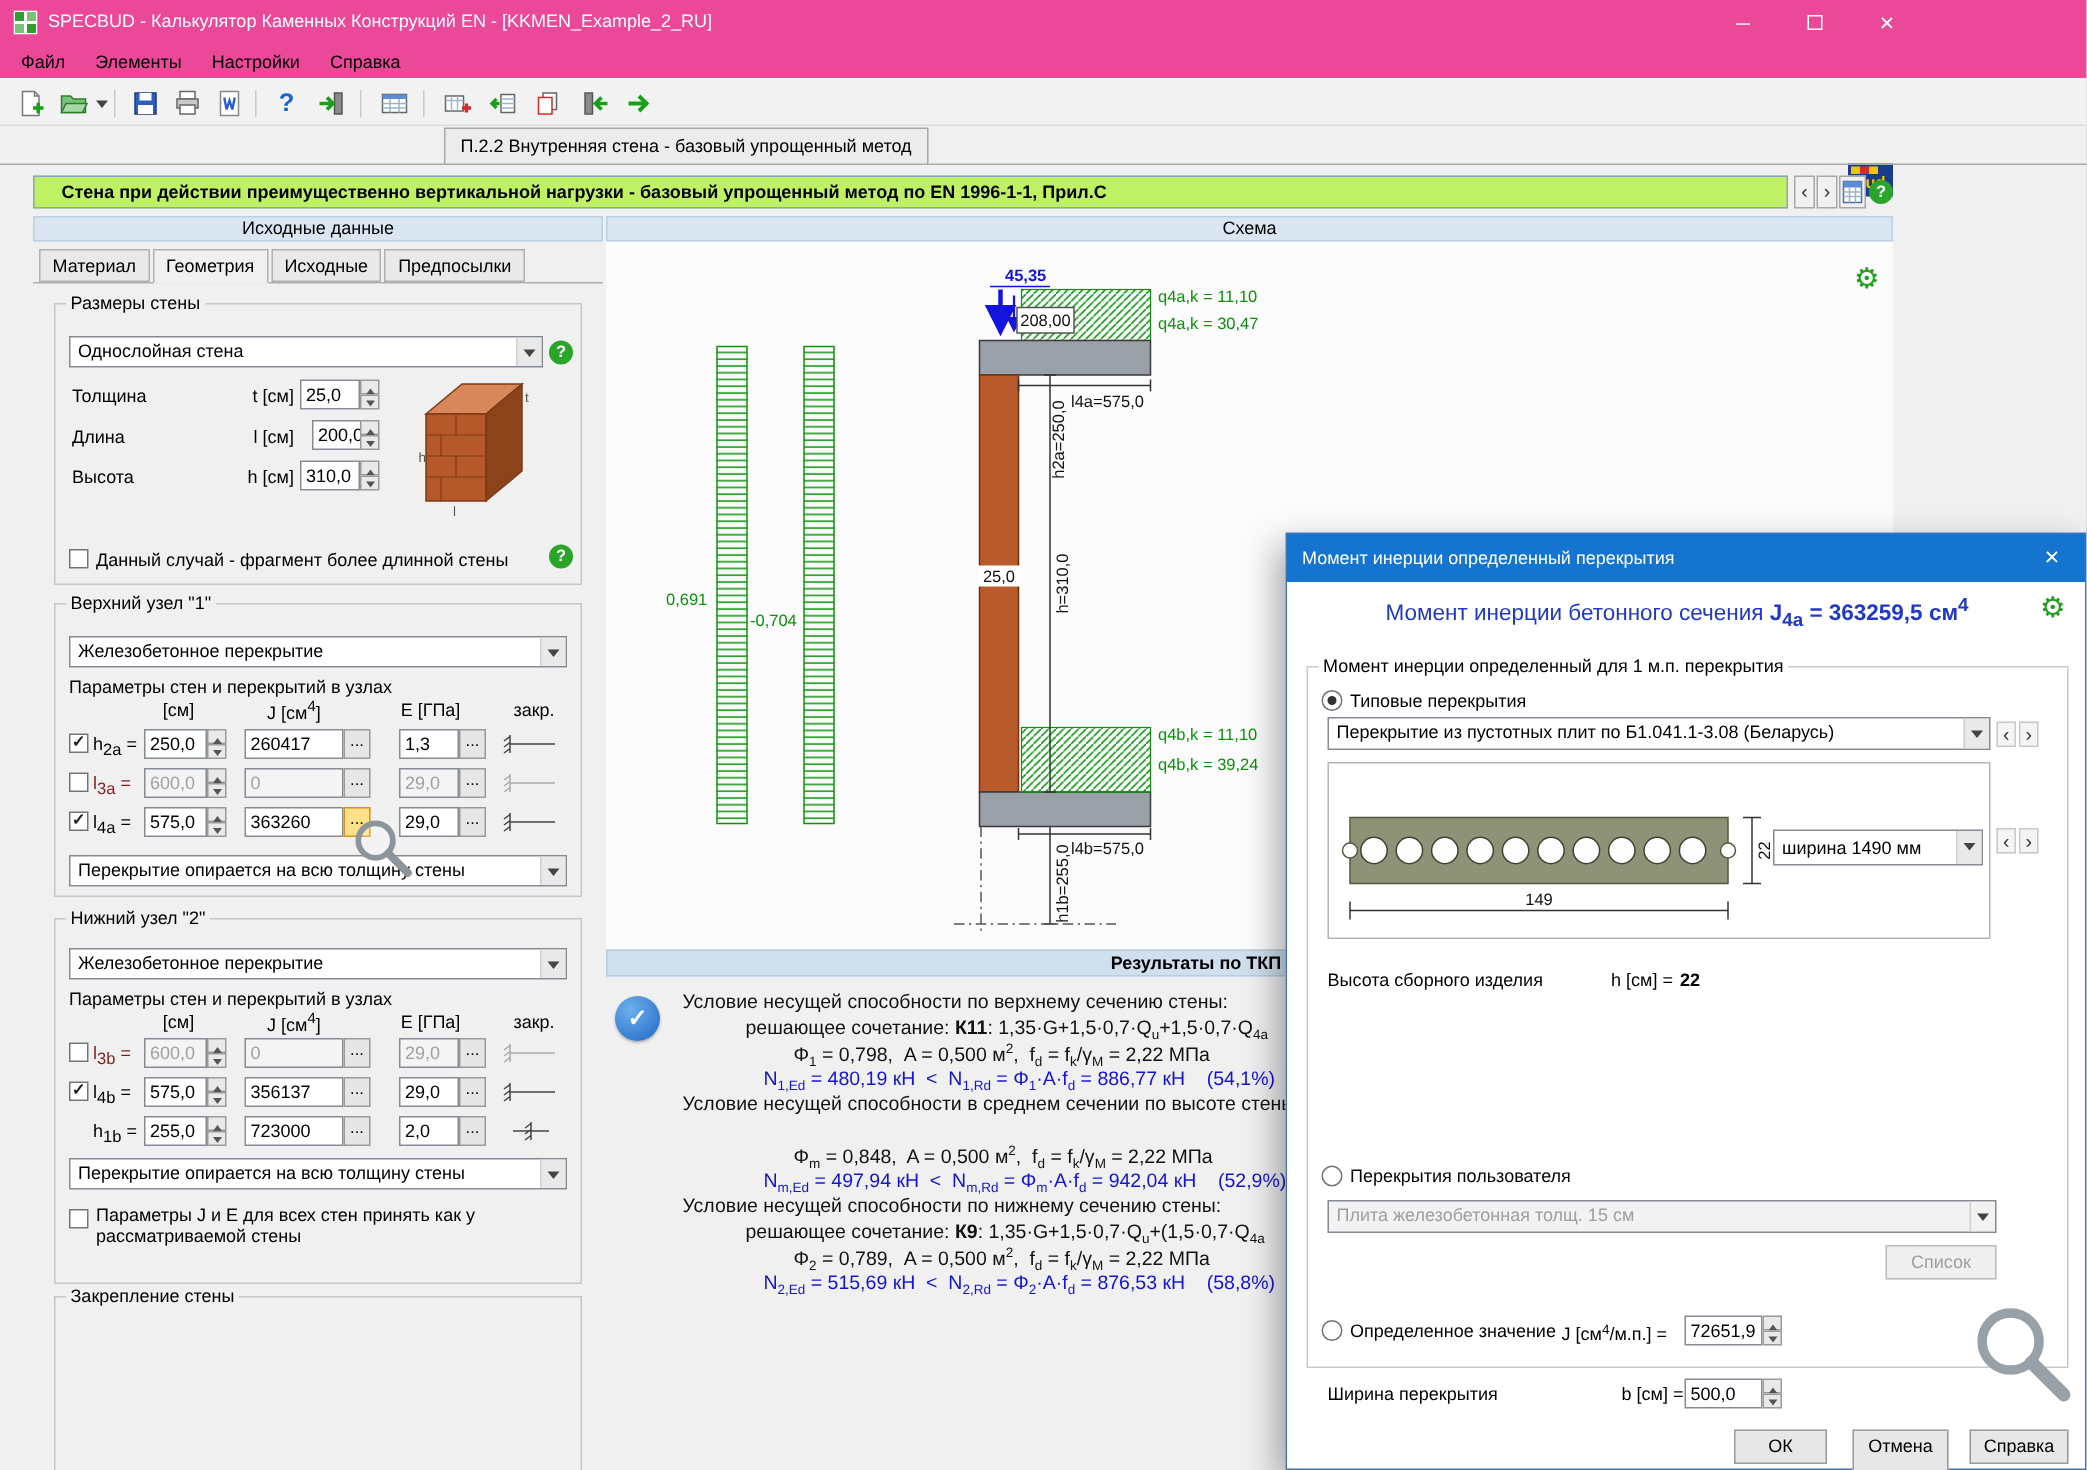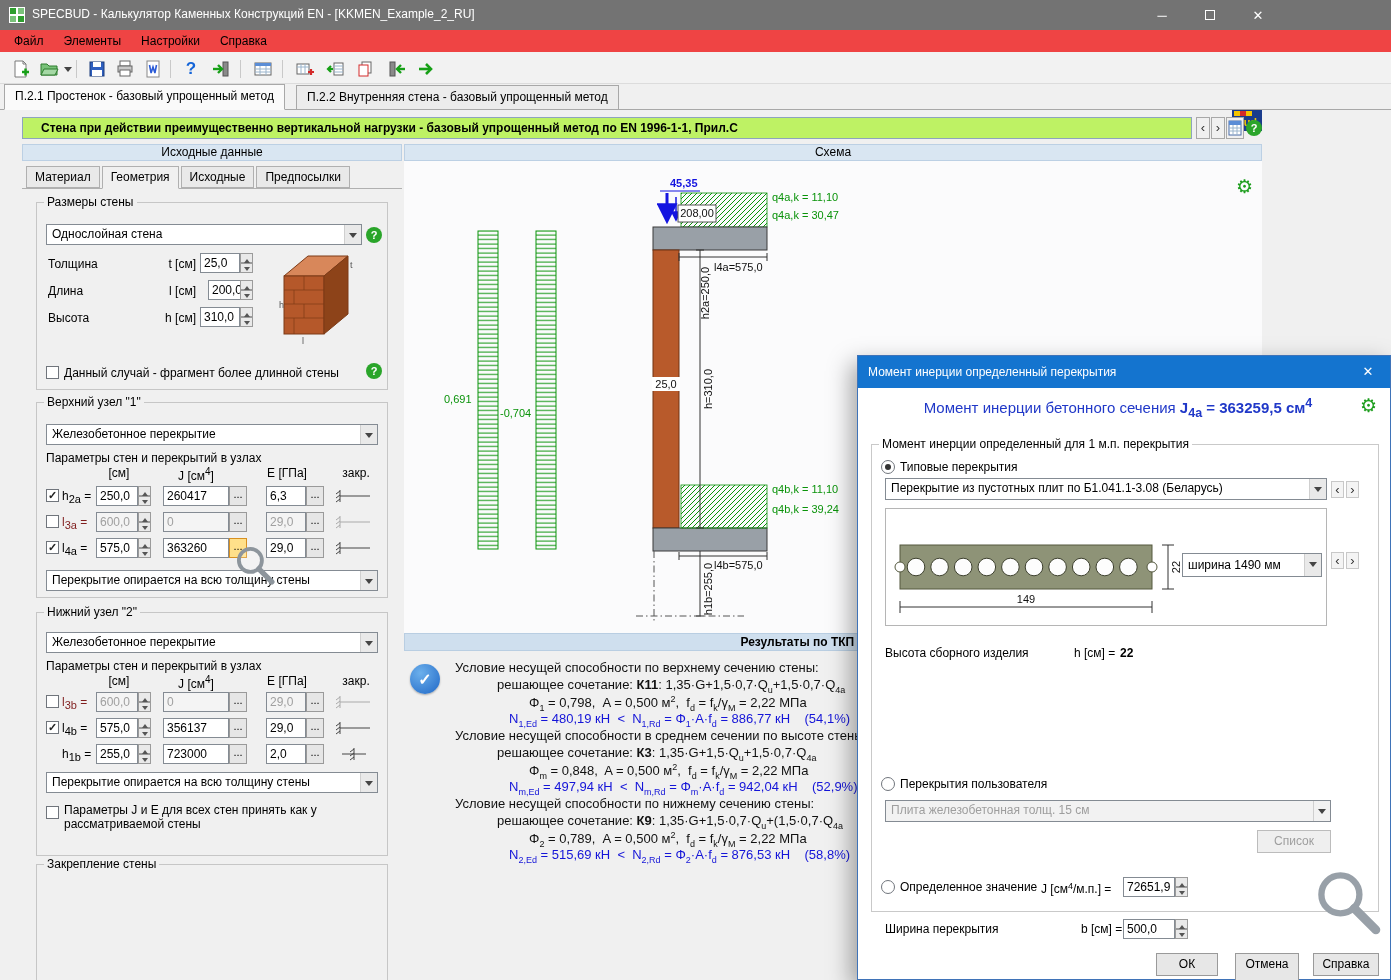--- a/index.html
+++ b/index.html
@@ -1,27 +1,27 @@
 <!DOCTYPE html>
 <html><head>
 <meta charset="utf-8">
 <style>
 *{margin:0;padding:0;box-sizing:border-box}
 body{font-family:"Liberation Sans",sans-serif;font-size:12px;color:#000;background:#9aa0a6}
 #win{position:relative;width:1391px;height:980px;background:#f0f0f0;overflow:hidden}
 .tx sub,.lbl sub{font-size:11px;vertical-align:-3px}
 .tx sup,.lbl sup{font-size:9px;vertical-align:4px}
 
-.titlebar{position:absolute;left:0;top:0;width:1391px;height:30px;background:#737373;color:#fff}
+.titlebar{position:absolute;left:0;top:0;width:1391px;height:30px;background:#ec4899;color:#fff}
 .titlebar .ttl{position:absolute;left:32px;top:7px;font-size:12px}
 .appicon{position:absolute;left:9px;top:7px;width:16px;height:16px}
 .wbtn{position:absolute;top:0;width:48px;height:30px;color:#fff;display:flex;align-items:center;justify-content:center;font-size:13px}
 .maxbox{width:10px;height:10px;border:1px solid #fff;display:inline-block}
 
-.menubar{position:absolute;left:0;top:30px;width:1391px;height:22px;background:#ef4444;display:flex;align-items:center;padding-left:4px}
+.menubar{position:absolute;left:0;top:30px;width:1391px;height:22px;background:#ec4899;display:flex;align-items:center;padding-left:4px}
 .menuitem{padding:0 10px;height:22px;line-height:22px}
 
 .toolbar{position:absolute;left:0;top:52px;width:1391px;height:32px;background:#f2f2f2;border-bottom:1px solid #dcdcdc}
 .tbtn{position:absolute;top:4px;width:26px;height:26px;display:flex;align-items:center;justify-content:center}
 .tsep{position:absolute;top:8px;width:1px;height:18px;background:#c9c9c9}
 .caret{position:absolute;top:15px;width:0;height:0;border:4px solid transparent;border-top:5px solid #444}
 .qmark{color:#1565d8;font-weight:bold;font-size:17px}
 .logo{position:absolute;left:1232px;top:57px;width:30px;height:22px;background:#1a3c8c;color:#f3c400;font-weight:bold;font-size:11px;text-align:center;line-height:26px}
 .logo::before{content:"";position:absolute;left:2px;top:2px;width:18px;height:5px;background:linear-gradient(90deg,#f3c400 0 6px,#d42a2a 6px 12px,#f3c400 12px 18px)}
 
@@ -199,21 +199,20 @@
     <span class="tbtn" style="left:414px">
       <svg width="20" height="20" viewBox="0 0 20 20">
           <path d="M2 10h11" stroke="#17a017" stroke-width="2.6"></path>
           <path d="M9 5l5 5-5 5" fill="none" stroke="#17a017" stroke-width="2.6"></path>
         </svg>
     </span>
     <span class="logo">bud</span>
   </div>
 
   <div class="tabline"></div>
-  <div class="mtab active" style="left:4px">П.2.1 Простенок - базовый упрощенный метод</div>
   <div class="mtab" style="left:296px">П.2.2 Внутренняя стена - базовый упрощенный метод</div>
 
   <div class="hdrcombo">Стена при действии преимущественно вертикальной нагрузки - базовый упрощенный метод по EN 1996-1-1, Прил.С</div>
   <span class="navbtn" style="left:1196px">‹</span>
   <span class="navbtn" style="left:1211px">›</span>
   <span class="calcbtn">
     <svg width="14" height="16" viewBox="0 0 14 16">
         <rect x="1" y="1" width="12" height="14" fill="#fff" stroke="#4a6da8"></rect>
         <rect x="1" y="1" width="12" height="4" fill="#5b8dd6"></rect>
         <path d="M1 8h12M1 11h12M5 5v10M9 5v10" stroke="#9ab4cc"></path>
@@ -288,21 +287,21 @@
 
   <span class="cb" style="left:46px;top:489px">✓</span>
   <span class="lbl" style="left:62px;top:489px">h<sub>2a</sub> =</span>
   <div class="tb" style="left:96px;top:486px;width:42px">250,0</div>
   <span class="spin" style="left:138px;top:486px">
       <i class="u"></i>
       <i class="d"></i>
     </span>
   <div class="tb" style="left:163px;top:486px;width:66px">260417</div>
   <span class="dots" style="left:229px;top:486px">...</span>
-  <div class="tb" style="left:266px;top:486px;width:40px">6,3</div>
+  <div class="tb" style="left:266px;top:486px;width:40px">1,3</div>
   <span class="dots" style="left:306px;top:486px">...</span>
   <span class="closure" style="left:334px;top:488px"><svg width="40" height="16" viewBox="0 0 40 16">
         <path d="M6 2v12M6 3l-4 3M6 7l-4 3M6 11l-4 3M6 8h30" stroke="#444" fill="none"></path>
       </svg></span>
 
   <span class="cb" style="left:46px;top:515px"></span>
   <span class="lbl dim" style="left:62px;top:515px">l<sub>3a</sub> =</span>
   <div class="tb dis" style="left:96px;top:512px;width:42px">600,0</div>
   <span class="spin" style="left:138px;top:512px">
       <i class="u"></i>
@@ -472,21 +471,20 @@
 
   <div class="reshdr">Результаты по ТКП EN 1996-1-1</div>
   <div class="okicon">
       <span>✓</span>
     </div>
   <div class="rline" style="left:455px;top:660px">Условие несущей способности по верхнему сечению стены:</div>
   <div class="rline" style="left:497px;top:677px">решающее сочетание: <b>К11</b>: 1,35·G+1,5·0,7·Q<sub>u</sub>+1,5·0,7·Q<sub>4a</sub></div>
   <div class="rline" style="left:529px;top:694px">Φ<sub>1</sub> = 0,798,&nbsp; A = 0,500 м<sup>2</sup>,&nbsp; f<sub>d</sub> = f<sub>k</sub>/γ<sub>M</sub> = 2,22 МПа</div>
   <div class="rline blue" style="left:509px;top:711px">N<sub>1,Ed</sub> = 480,19 кН&nbsp; &lt; &nbsp;N<sub>1,Rd</sub> = Φ<sub>1</sub>·A·f<sub>d</sub> = 886,77 кН&nbsp;&nbsp;&nbsp;&nbsp;(54,1%)</div>
   <div class="rline" style="left:455px;top:728px">Условие несущей способности в среднем сечении по высоте стены:</div>
-  <div class="rline" style="left:497px;top:745px">решающее сочетание: <b>К3</b>: 1,35·G+1,5·Q<sub>u</sub>+1,5·0,7·Q<sub>4a</sub></div>
   <div class="rline" style="left:529px;top:762px">Φ<sub>m</sub> = 0,848,&nbsp; A = 0,500 м<sup>2</sup>,&nbsp; f<sub>d</sub> = f<sub>k</sub>/γ<sub>M</sub> = 2,22 МПа</div>
   <div class="rline blue" style="left:509px;top:779px">N<sub>m,Ed</sub> = 497,94 кН&nbsp; &lt; &nbsp;N<sub>m,Rd</sub> = Φ<sub>m</sub>·A·f<sub>d</sub> = 942,04 кН&nbsp;&nbsp;&nbsp;&nbsp;(52,9%)</div>
   <div class="rline" style="left:455px;top:796px">Условие несущей способности по нижнему сечению стены:</div>
   <div class="rline" style="left:497px;top:813px">решающее сочетание: <b>К9</b>: 1,35·G+1,5·0,7·Q<sub>u</sub>+(1,5·0,7·Q<sub>4a</sub></div>
   <div class="rline" style="left:529px;top:830px">Φ<sub>2</sub> = 0,789,&nbsp; A = 0,500 м<sup>2</sup>,&nbsp; f<sub>d</sub> = f<sub>k</sub>/γ<sub>M</sub> = 2,22 МПа</div>
   <div class="rline blue" style="left:509px;top:847px">N<sub>2,Ed</sub> = 515,69 кН&nbsp; &lt; &nbsp;N<sub>2,Rd</sub> = Φ<sub>2</sub>·A·f<sub>d</sub> = 876,53 кН&nbsp;&nbsp;&nbsp;&nbsp;(58,8%)</div>
 
   <div class="dialog">
     <div class="dtitle">Момент инерции определенный перекрытия</div>
     <span class="dclose">✕</span>

